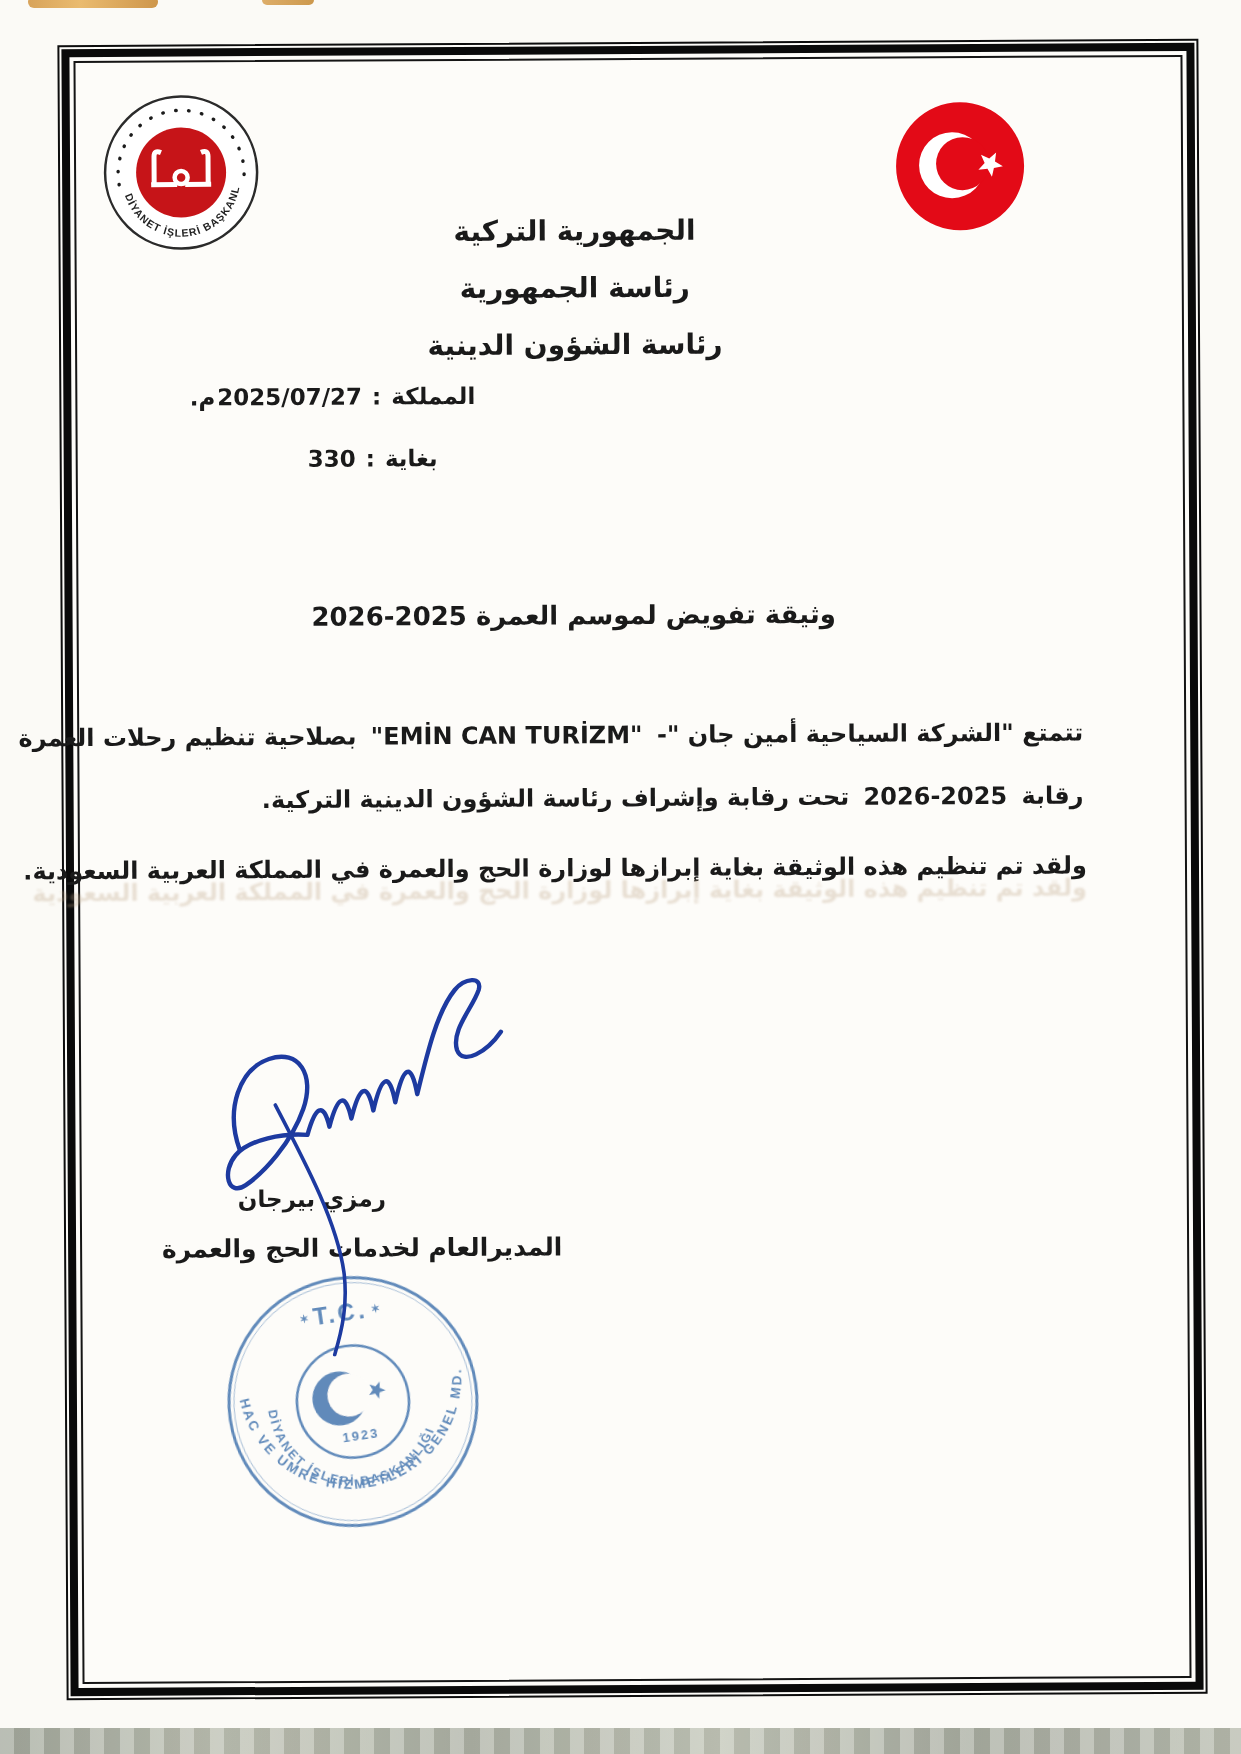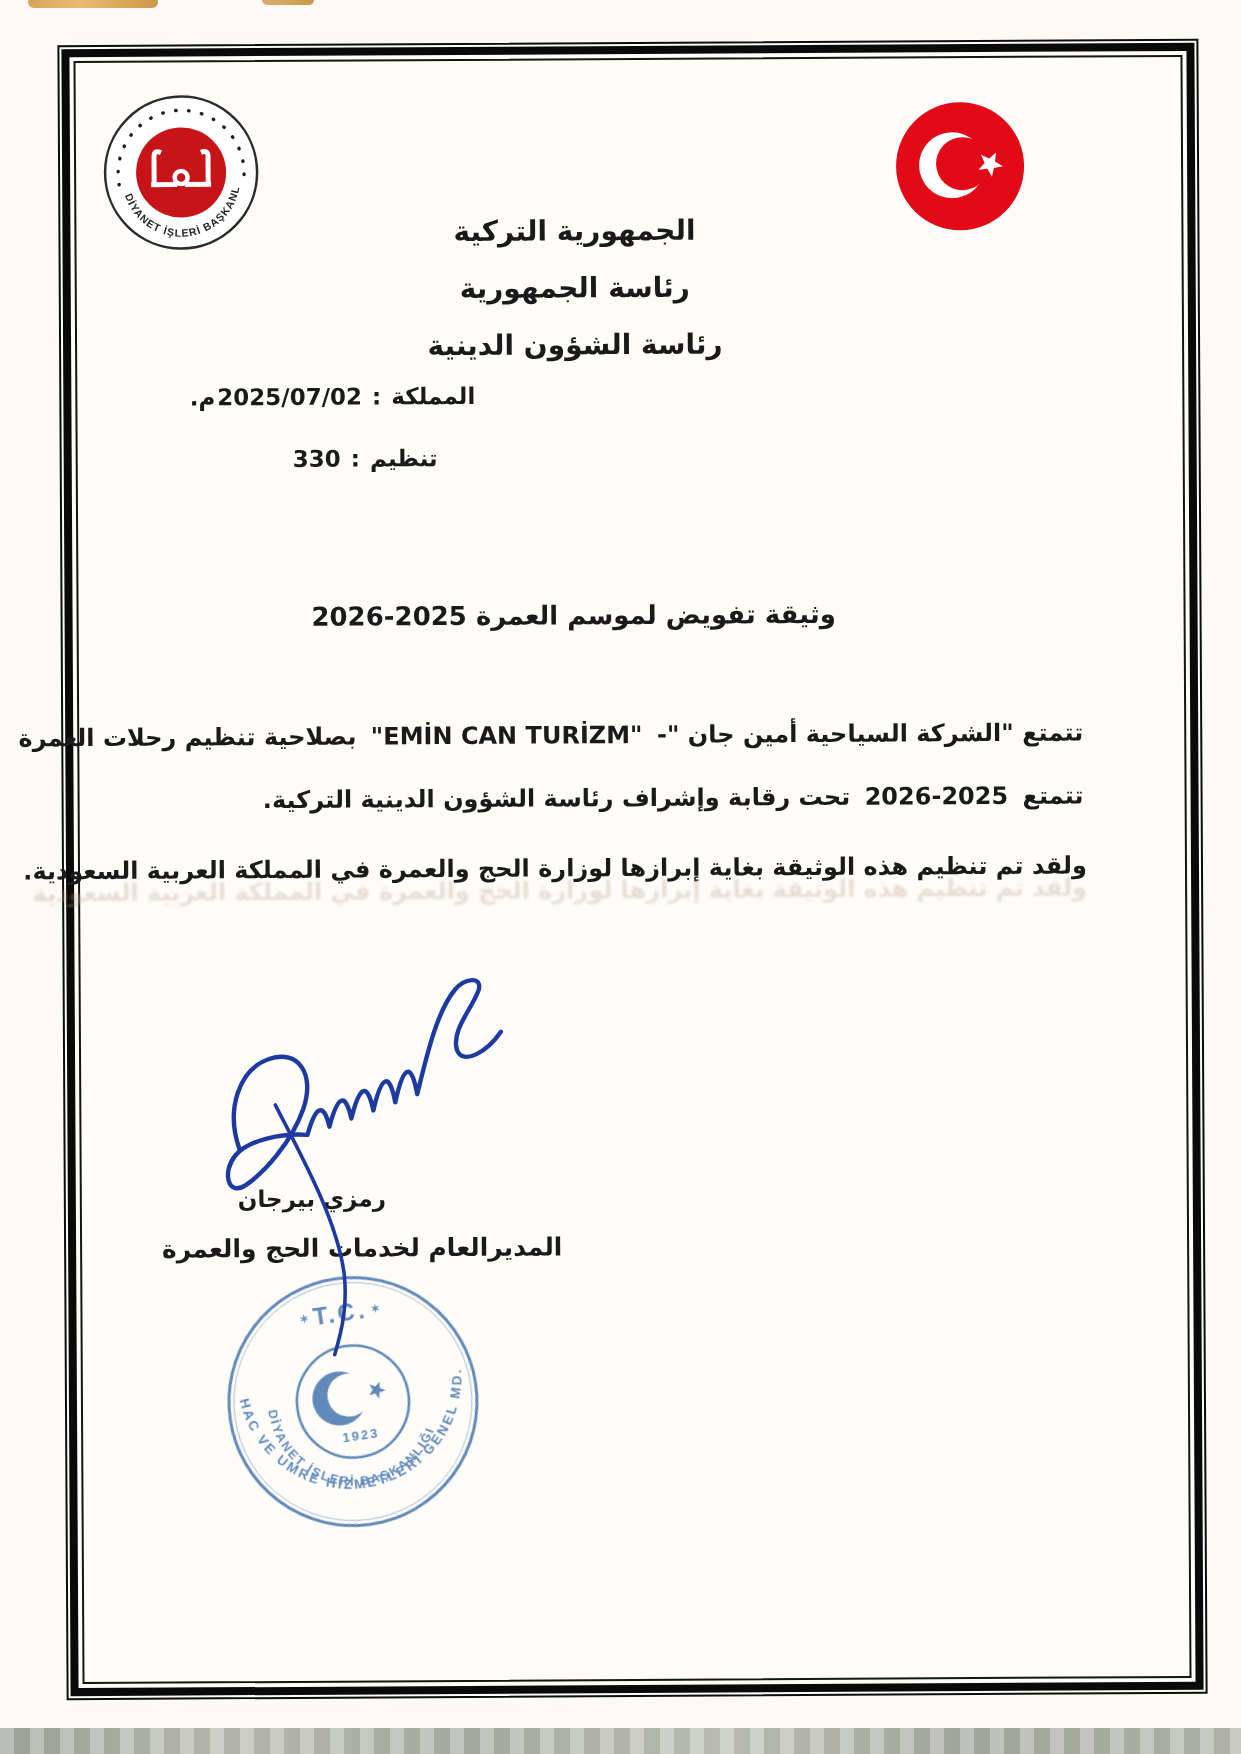--- a/index.html
+++ b/index.html
@@ -91,43 +91,43 @@
     <div class="abs hdr">
       <div>الجمهورية التركية</div>
       <div>رئاسة الجمهورية</div>
       <div>رئاسة الشؤون الدينية</div>
     </div>
 
     <div class="abs meta">
       <div class="meta-line">
         <span>المملكة</span>
         <span>:</span>
-        <span dir="ltr">2025/07/02</span>
+        <span dir="ltr">2025/07/27</span>
         <span style="margin-right:-8px;">م.</span>
       </div>
       <div class="meta-line num">
-        <span>تنظيم</span>
+        <span>بغاية</span>
         <span>:</span>
         <span dir="ltr">330</span>
       </div>
     </div>
 
     <div class="abs title">
       <span>وثيقة تفويض لموسم العمرة</span>
       <span dir="ltr">2026-2025</span>
     </div>
 
     <div class="abs body-block">
       <div>
         <span class="seg">تتمتع "الشركة السياحية  أمين جان "-</span>
         <span class="seg" dir="ltr">"EMİN CAN TURİZM"</span>
         <span class="seg">بصلاحية تنظيم رحلات العمرة</span>
       </div>
       <div>
-        <span class="seg">تتمتع</span>
+        <span class="seg">رقابة</span>
         <span class="seg" dir="ltr">2026-2025</span>
         <span class="seg">تحت رقابة وإشراف رئاسة الشؤون الدينية التركية.</span>
       </div>
       <div class="p2">ولقد تم تنظيم هذه الوثيقة بغاية إبرازها لوزارة الحج والعمرة في المملكة العربية السعودية.</div>
     </div>
 
     <div class="abs ghost">ولقد تم تنظيم هذه الوثيقة بغاية إبرازها لوزارة الحج والعمرة في المملكة العربية السعودية</div>
 
     <svg class="abs sig-svg" viewBox="0 0 310 400">
       <path class="sig-path" stroke-width="4.4" d="

